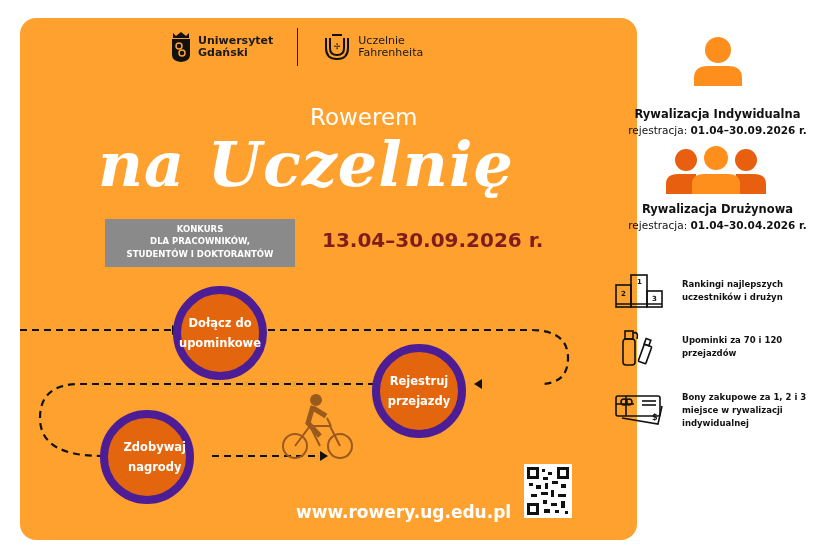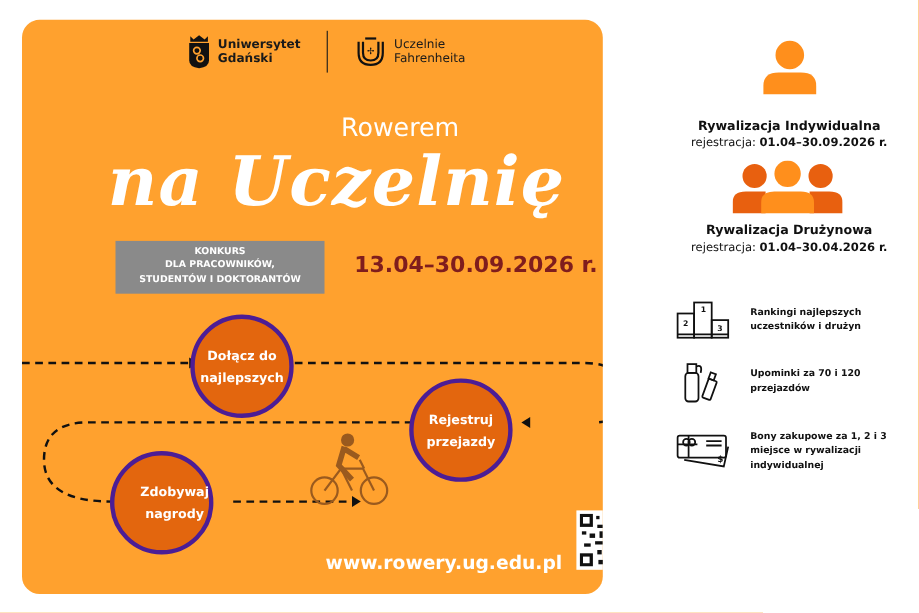--- a/index.html
+++ b/index.html
@@ -1,26 +1,26 @@
 <!DOCTYPE html>
 <html><head>
 <meta charset="utf-8">
 <style>
   * { box-sizing: border-box; margin: 0; padding: 0; }
   body { width: 835px; height: 557px; background: #ffffff; font-family: "DejaVu Sans", sans-serif; position: relative; overflow: hidden; }
-  .panel { position: absolute; left: 20px; top: 18px; width: 528px; height: 522px; background: #FFA12E; border-radius: 16px; overflow: hidden; }
+  .panel { position: absolute; left: 20px; top: 18px; width: 617px; height: 522px; background: #FFA12E; border-radius: 16px; overflow: hidden; }
   .logos { position: absolute; left: 150px; top: 10px; display: flex; align-items: center; gap: 10px; }
   .logo { display: flex; align-items: center; gap: 6px; }
   .logo-text { font-size: 11px; line-height: 12px; color: #1a1a1a; font-weight: bold; }
   .divider { width: 1px; height: 38px; background: #1a1a1a; margin: 0 14px; }
   .rowerem { position: absolute; left: 290px; top: 86px; font-size: 23px; color: #ffffff; font-family: "DejaVu Sans", sans-serif; }
   .title-script { position: absolute; left: 78px; top: 110px; font-size: 62px; color: #ffffff; font-family: "DejaVu Serif", serif; font-style: italic; font-weight: bold; letter-spacing: 1px; }
   .badge { position: absolute; left: 85px; top: 201px; width: 190px; height: 48px; background: #8a8a8a; border-radius: 0; color: #fff; font-size: 8.5px; font-weight: bold; text-align: center; padding-top: 3px; line-height: 14px; }
   .date { position: absolute; left: 302px; top: 210px; font-size: 20px; font-weight: bold; color: #7f1d1d; }
-  .step { position: absolute; width: 94px; height: 94px; border-radius: 50%; background: #E3660E; border: 4px solid #4c1d95; color: #fff; font-size: 11.5px; font-weight: bold; display: flex; align-items: center; justify-content: center; text-align: center; line-height: 20px; }
+  .step { position: absolute; width: 94px; height: 94px; border-radius: 50%; background: #E3660E; border: 8px solid #4c1d95; color: #fff; font-size: 11.5px; font-weight: bold; display: flex; align-items: center; justify-content: center; text-align: center; line-height: 20px; }
   svg.path { position: absolute; left: 0; top: 0; }
   .url { position: absolute; left: 276px; top: 484px; font-size: 17px; color: #fff; font-weight: bold; }
   .qr { position: absolute; left: 504px; top: 446px; width: 48px; height: 54px; background: #fff; padding: 3px; }
   .side { position: absolute; left: 600px; top: 0; width: 235px; height: 555px; }
   .side-title { position: absolute; width: 235px; text-align: center; font-size: 11.5px; font-weight: bold; color: #111; }
   .side-sub { position: absolute; width: 235px; text-align: center; font-size: 10.5px; color: #111; }
   .side-sub b { font-weight: bold; }
   .prize { position: absolute; left: 14px; display: flex; align-items: center; gap: 18px; }
   .prize-icon { width: 50px; height: 50px; display: flex; align-items: center; justify-content: center; }
   .prize-text { font-size: 8.5px; font-weight: bold; color: #111; line-height: 13px; width: 140px; }
@@ -87,21 +87,21 @@
       <circle cx="320" cy="428" r="12"></circle>
       <path d="M275 428 L290 408 L310 408 L320 428 M290 408 L300 428 M307 400 L311 408"></path>
       <circle cx="296" cy="382" r="5" fill="#9a5a1e"></circle>
       <path d="M293 388 L288 405 L300 418 M293 390 L306 398" stroke-width="5"></path>
     </g>
   </svg>
 
   <div class="step" style="left:153px; top:268px;">
     <div>
         <div>Dołącz do</div>
-        <div>najlepszych</div>
+        <div>upominkowe</div>
       </div>
   </div>
   <div class="step" style="left:352px; top:326px;">
     <div>
         <div>Rejestruj</div>
         <div>przejazdy</div>
       </div>
   </div>
   <div class="step" style="left:80px; top:392px;justify-content:flex-end;">
     <div>

